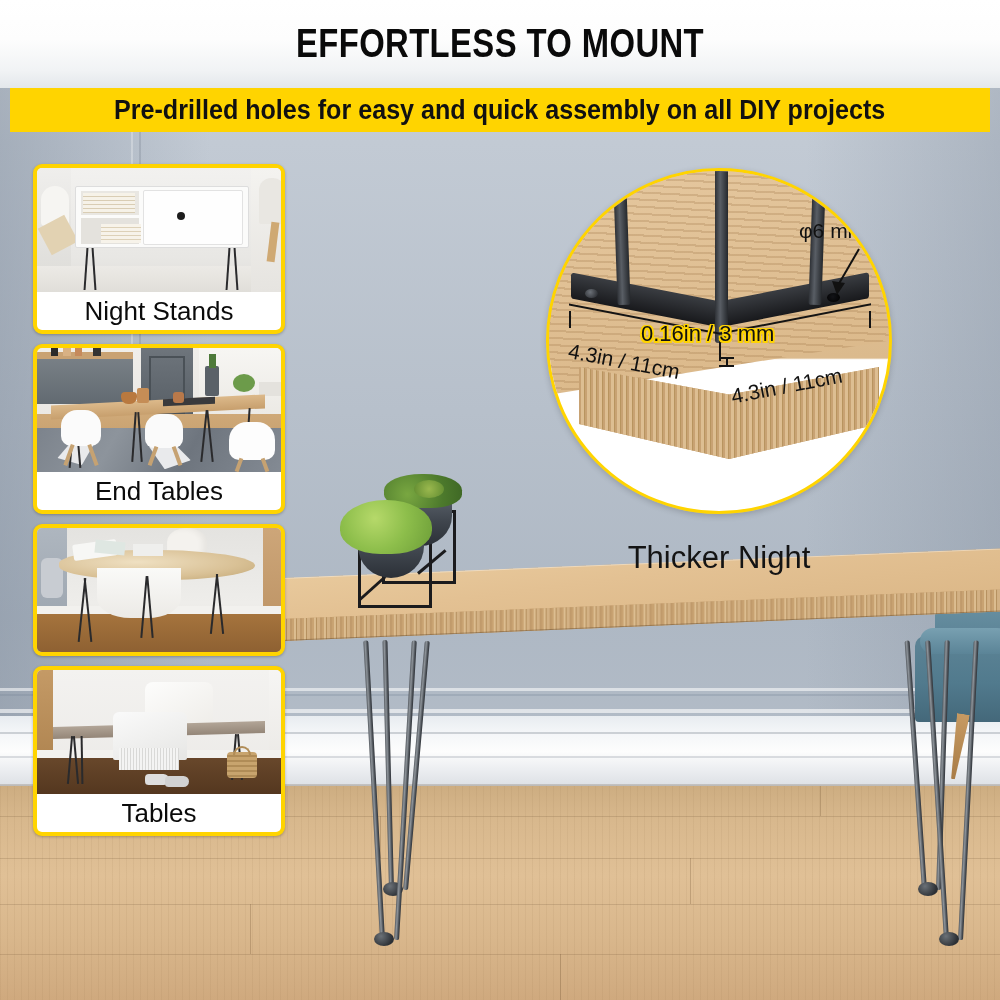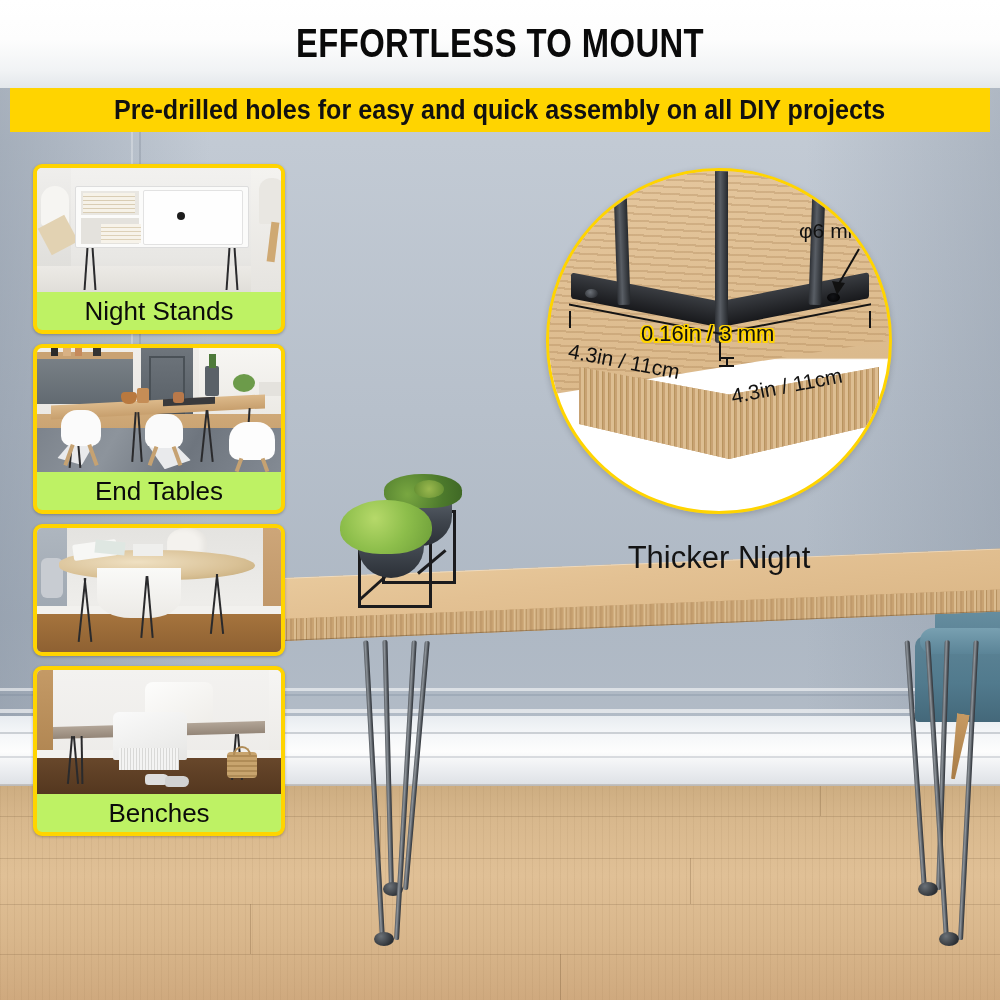--- a/index.html
+++ b/index.html
@@ -156,21 +156,21 @@
   
   .cards { position:absolute; left:33px; top:164px; width:252px; }
   .card {
     position:relative; width:252px; margin-bottom:10px;
     border:4px solid #FFD400; border-radius:9px; overflow:hidden;
     background:#FFD400;
     box-shadow:0 1px 3px rgba(0,0,0,.25);
   }
   .card-photo { position:relative; width:100%; height:124px; overflow:hidden; }
   .card-label {
-    height:38px; background:#bef264; display:flex;
+    height:38px; background:#ffffff; display:flex;
     align-items:center; justify-content:center;
   }
   .card-label span {
     font-size:26px; color:#0b0b0b; font-weight:normal; line-height:1;
   }
 
   
   .mini { position:absolute; inset:0; }
   .m-wall { position:absolute; inset:0; }
   .m-floor { position:absolute; left:0; bottom:0; width:100%; }
@@ -456,21 +456,21 @@
         <div class="m-leg" style="left:202px;top:64px;width:2px;height:46px;transform:rotate(-5deg);"></div>
 
         <div class="m-obj" style="left:190px;top:82px;width:30px;height:26px;background:repeating-linear-gradient(180deg,#c8a46e 0 3px,#b08c57 3px 5px);border-radius:4px;"></div>
         <div class="m-obj" style="left:196px;top:76px;width:18px;height:10px;border:2px solid #b08c57;border-bottom:none;border-radius:9px 9px 0 0;"></div>
 
         <div class="m-obj" style="left:108px;top:104px;width:24px;height:11px;background:#dedede;border-radius:7px 10px 10px 7px;"></div>
         <div class="m-obj" style="left:128px;top:106px;width:24px;height:11px;background:#d2d2d2;border-radius:7px 10px 10px 7px;"></div>
       </div>
     </div>
     <div class="card-label">
-      <span>Benches</span>
+      <span>Tables</span>
     </div>
   </div>
 </div>
 
 <div class="callout">
   <div class="co-woodtop"></div>
   <div class="co-front"></div>
 
   <div class="co-plate" style="left:22px; top:116px; width:150px; height:26px;
               transform:skewY(11deg); border-radius:3px;"></div>

